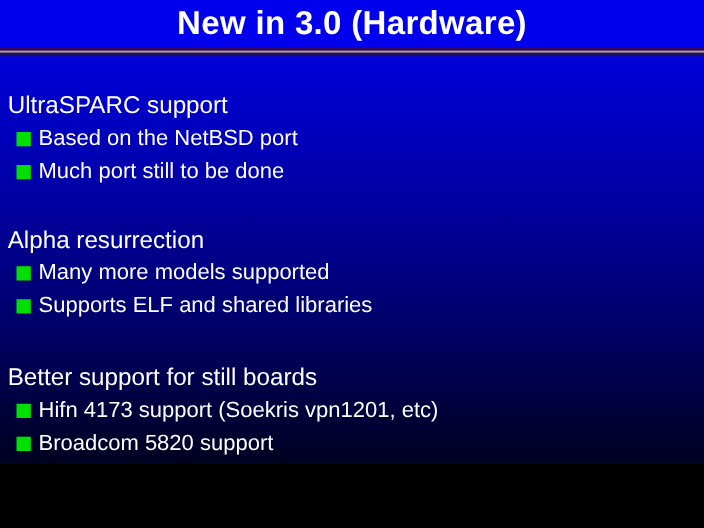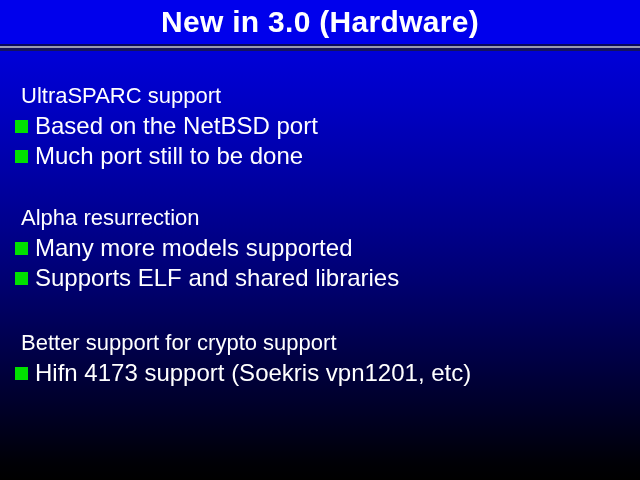--- a/index.html
+++ b/index.html
@@ -11,21 +11,21 @@
     width: 640px;
     height: 480px;
     overflow: hidden;
     font-family: "Liberation Sans", sans-serif;
     background: #000000;
   }
 
   .slide {
     position: relative;
     width: 640px;
-    height: 480px;
+    height: 421px;
     box-sizing: border-box;
     background: #b91c1c;
     overflow: hidden;
   }
 
   
   .title-band {
     position: absolute;
     left: 0;
     top: 0;
@@ -107,40 +107,39 @@
   .group-g0 { top: 30px; }
   .group-g1 { top: 152px; }
   .group-g2 { top: 277px; }
 
   .heading {
     color: #ffffff;
     font-size: 22px;
     line-height: 30px;
     padding-left: 7px;
     white-space: nowrap;
-    margin-left: 14px;
   }
 
   .bullet-row {
     display: flex;
     align-items: center;
     height: 30px;
     padding-left: 15px;
     white-space: nowrap;
   }
   .bullet-mark {
     width: 13px;
     height: 13px;
     background: #00e000;
     flex: 0 0 auto;
     margin-right: 7px;
   }
   .bullet-text {
     color: #ffffff;
-    font-size: 24px;
+    font-size: 20px;
     line-height: 30px;
     white-space: nowrap;
   }
 </style>
 </head>
 <body>
 
 <div class="slide">
 
   <div class="title-band">
@@ -175,21 +174,25 @@
         <span class="bullet-mark"></span>
         <span class="bullet-text">Many more models supported</span>
       </div>
       <div class="bullet-row">
         <span class="bullet-mark"></span>
         <span class="bullet-text">Supports ELF and shared libraries</span>
       </div>
     </div>
 
     <div class="group group-g2">
-      <div class="heading">Better support for crypto support</div>
+      <div class="heading">Better support for still boards</div>
       <div class="bullet-row">
         <span class="bullet-mark"></span>
         <span class="bullet-text">Hifn 4173 support (Soekris vpn1201, etc)</span>
+      </div>
+      <div class="bullet-row">
+        <span class="bullet-mark"></span>
+        <span class="bullet-text">Broadcom 5820 support</span>
       </div>
     </div>
 
   </div>
 </div>
 
 </body></html>

